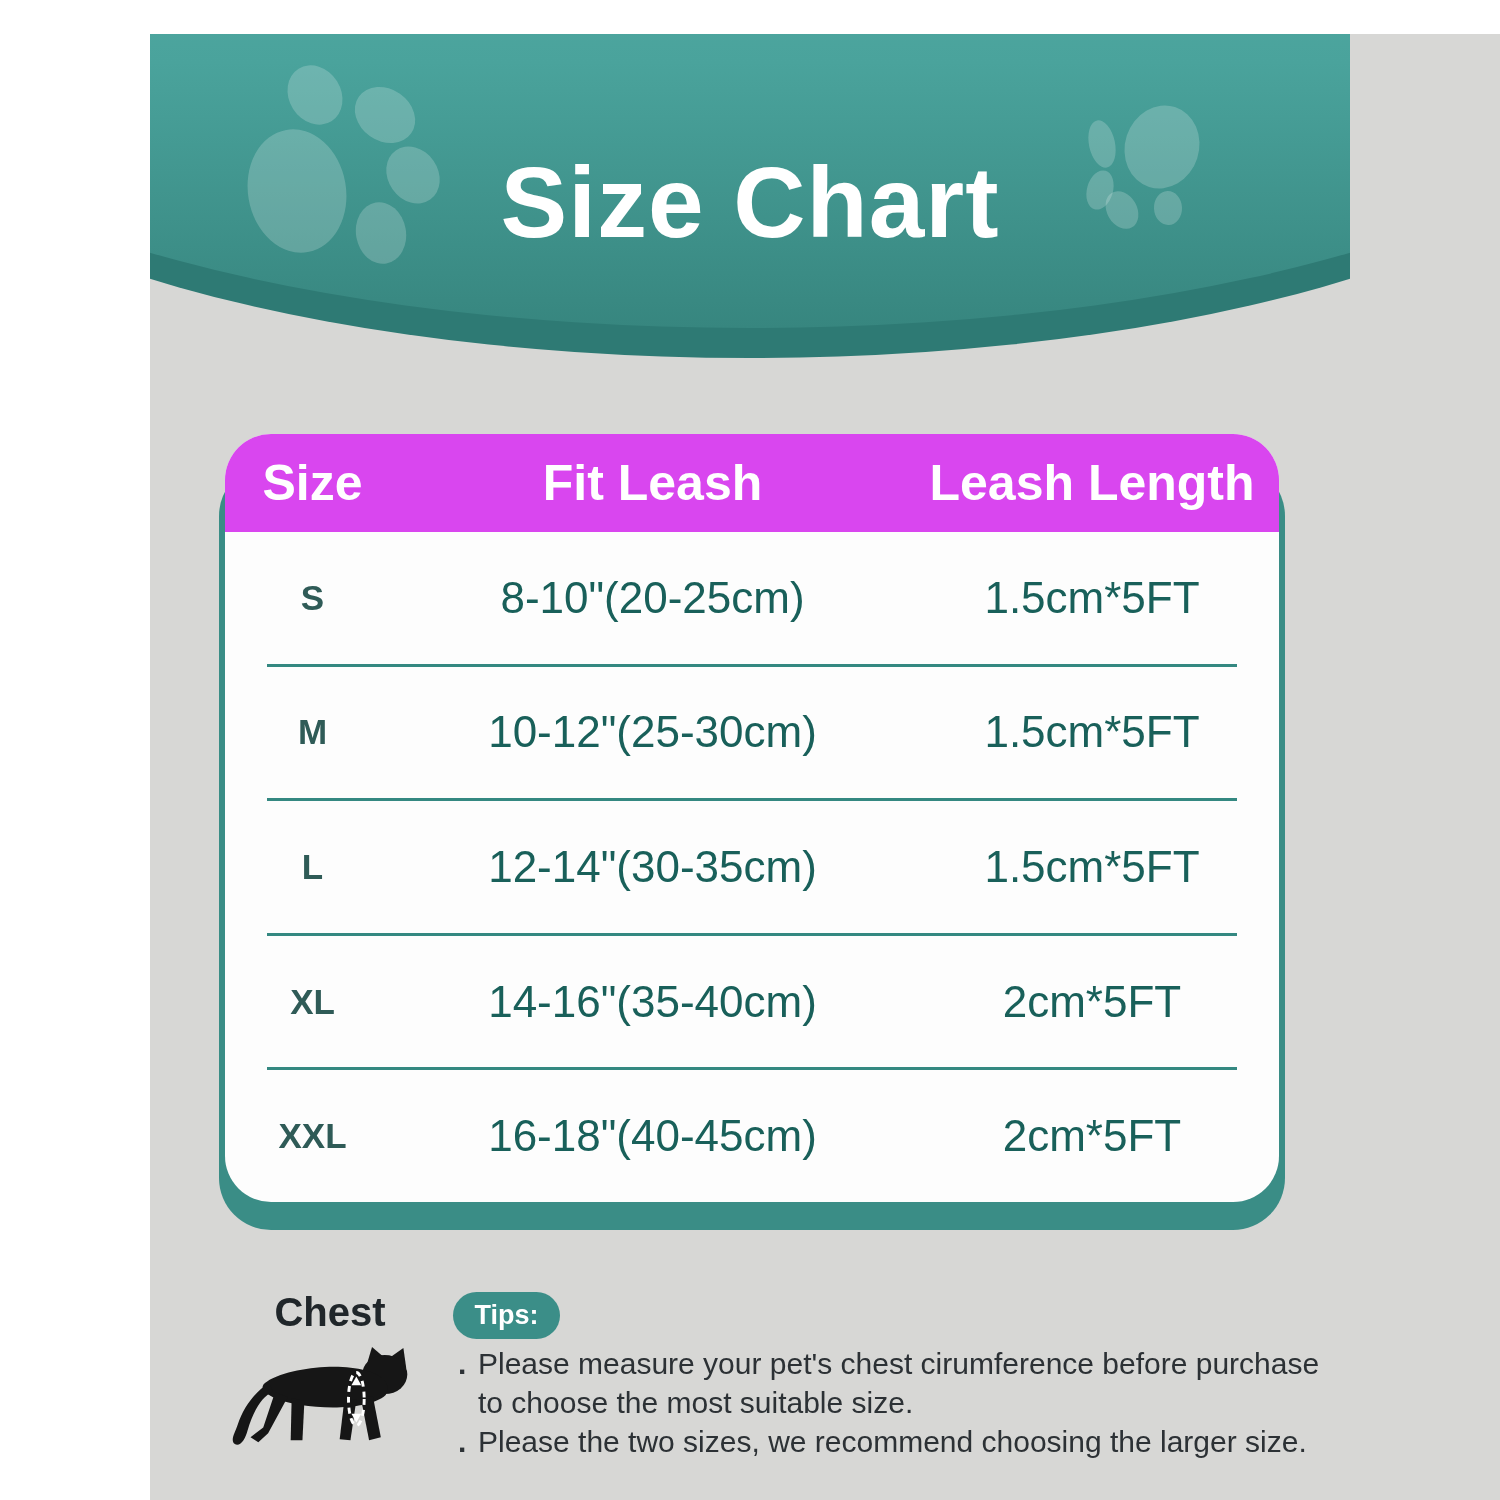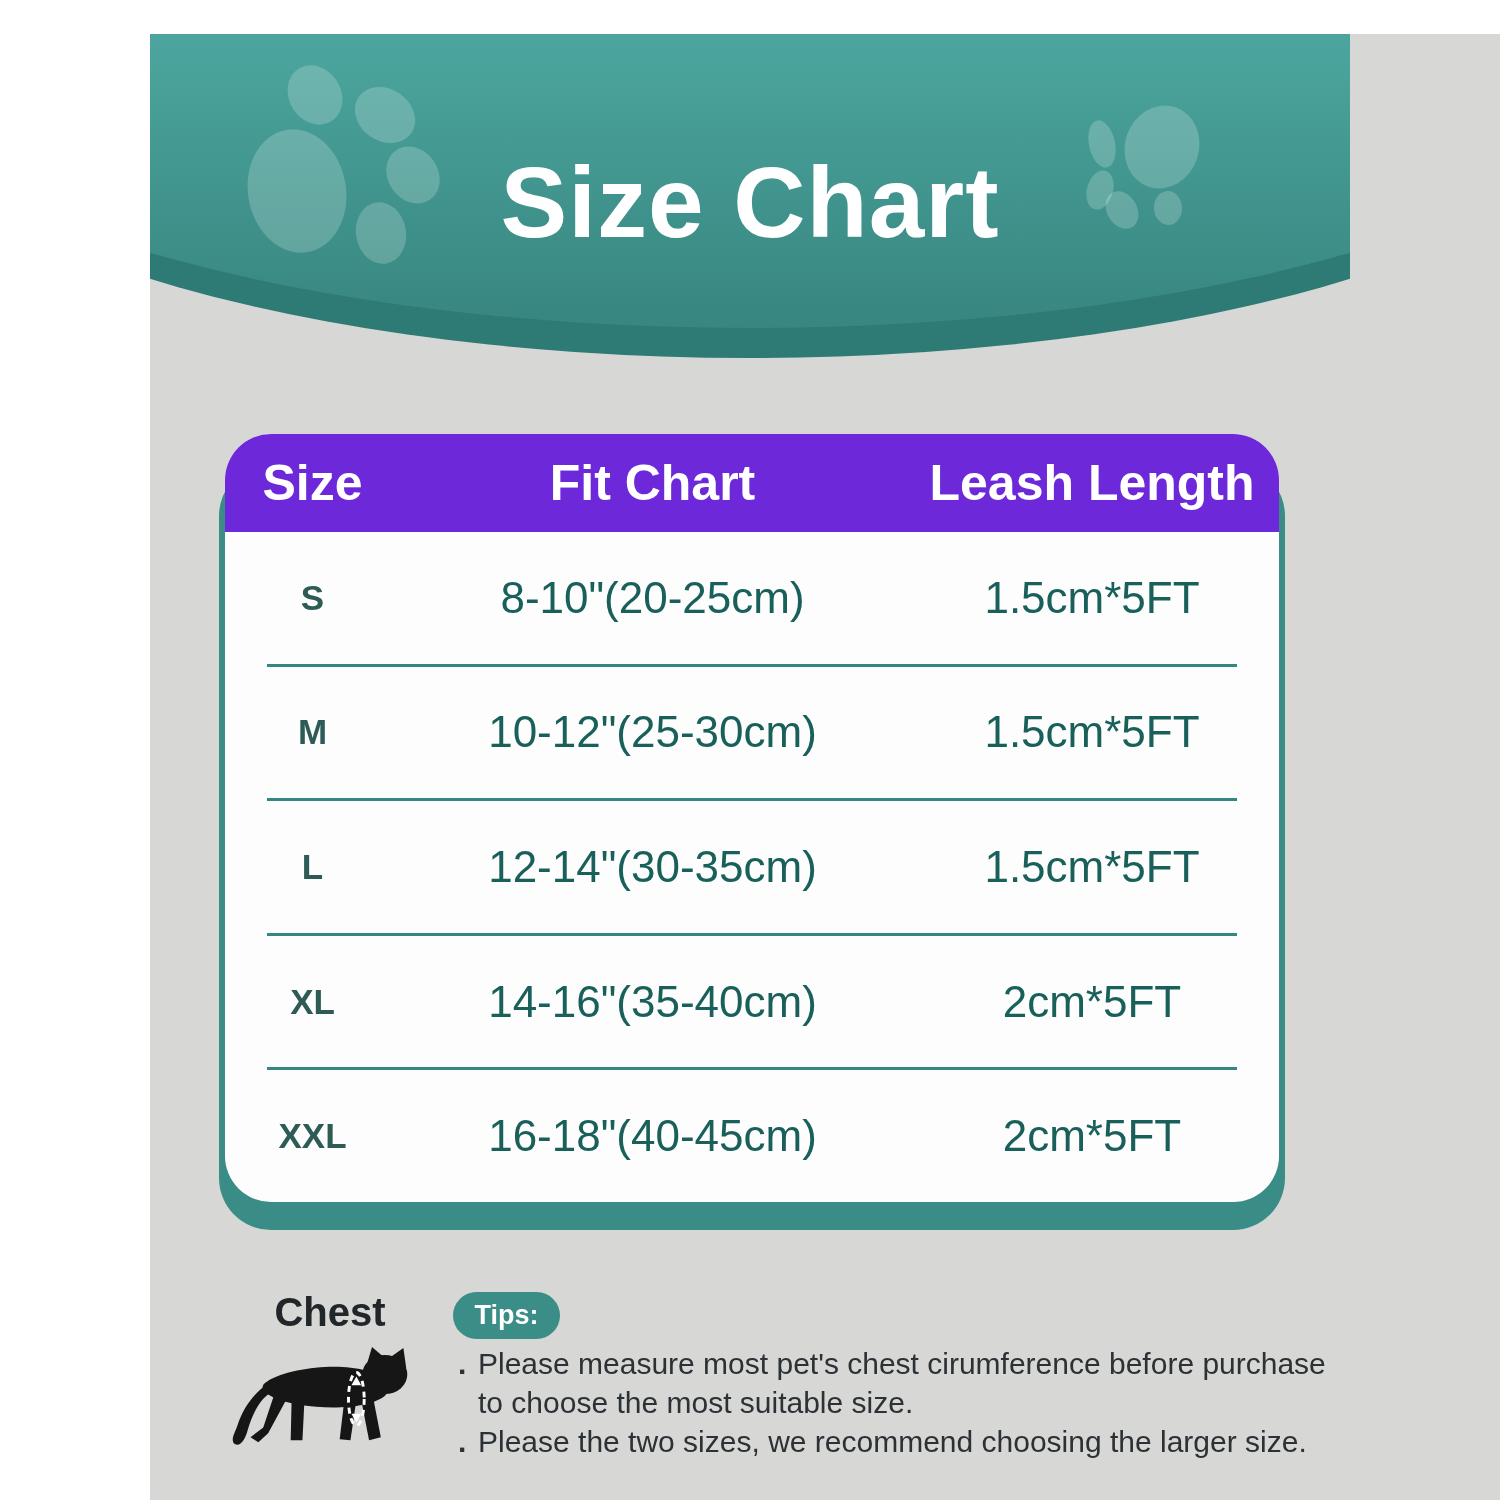--- a/index.html
+++ b/index.html
@@ -25,21 +25,21 @@
   .card-shadow{
     position:absolute;left:69px;top:430px;width:1066px;height:766px;
     background:#3a8d86;border-radius:52px;
   }
   .card{
     position:absolute;left:75px;top:400px;width:1054px;height:768px;
     background:#fdfdfd;border-radius:46px;overflow:hidden;
     display:flex;flex-direction:column;
   }
   .thead{
-    height:98px;flex:none;background:#6d28d9;color:#ffffff;
+    height:98px;flex:none;background:#d946ef;color:#ffffff;
     display:flex;align-items:center;font-weight:bold;font-size:50px;
   }
   .c1{width:175px;text-align:center;flex:none;}
   .c2{width:505px;text-align:center;flex:none;}
   .c3{width:374px;text-align:center;flex:none;}
   .tbody{flex:1;display:flex;flex-direction:column;}
   .trow{flex:1;display:flex;align-items:center;}
   .trow .c1{font-size:35px;font-weight:bold;color:#2f5b57;}
   .trow .c2,.trow .c3{font-size:44px;color:#19605a;}
   .divider{flex:none;height:3px;margin:0 42px;background:#348881;}
@@ -88,21 +88,21 @@
           <ellipse cx="1018" cy="174" rx="17" ry="14" transform="rotate(88 1018 174)"></ellipse>
         </g>
       </svg>
       <h1>Size Chart</h1>
     </div>
 
     <div class="card-shadow"></div>
     <div class="card">
       <div class="thead">
         <div class="c1">Size</div>
-        <div class="c2">Fit Chart</div>
+        <div class="c2">Fit Leash</div>
         <div class="c3">Leash Length</div>
       </div>
       <div class="tbody">
         <div class="trow">
           <div class="c1">S</div>
           <div class="c2">8-10"(20-25cm)</div>
           <div class="c3">1.5cm*5FT</div>
         </div>
         <div class="divider"></div>
         <div class="trow">
@@ -157,21 +157,21 @@
         <path d="M133,78 L128,69 L138,69 Z" fill="#ffffff"></path>
       </g>
     </svg>
 
     <div class="tips-pill">
       <span>Tips:</span>
     </div>
     <div class="tips-body">
       <div class="tip-line">
         <span class="tip-dot">.</span>
-        <span>Please measure most pet's chest cirumference before purchase</span>
+        <span>Please measure your pet's chest cirumference before purchase</span>
       </div>
       <div class="tip-line tip-indent">
         <span>to choose the most suitable size.</span>
       </div>
       <div class="tip-line">
         <span class="tip-dot">.</span>
         <span>Please the two sizes, we recommend choosing the larger size.</span>
       </div>
     </div>
 

